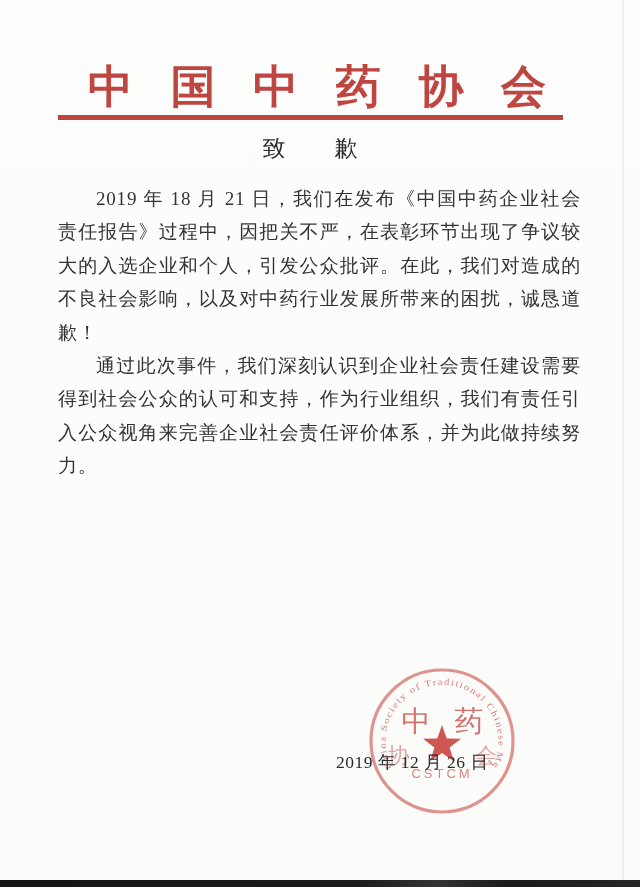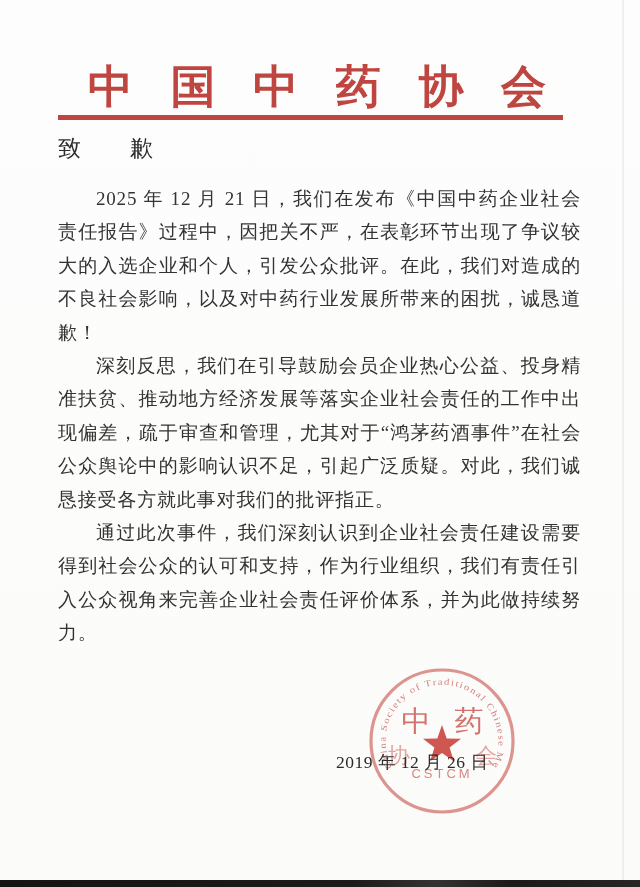--- a/index.html
+++ b/index.html
@@ -27,21 +27,21 @@
     font-size:45px;line-height:50px;font-weight:bold;
     color:#bf4540;
   }
   .rule{
     position:absolute;top:115px;left:58px;width:505px;height:4.5px;
     background:#bf4540;
   }
   
   .doc-title{
     position:absolute;top:133px;left:58px;width:505px;
-    text-align:left;font-size:23px;color:#2d2d2d;letter-spacing:1px;
+    text-align:center;font-size:23px;color:#2d2d2d;letter-spacing:1px;
   }
   
   .body-text{
     position:absolute;top:182px;left:58px;width:523px;
     font-size:19px;line-height:33.4px;color:#333;
     text-align:justify;
   }
   .body-text p{margin:0;text-indent:2em;letter-spacing:0.8px;}
   
   .sig-name{
@@ -69,22 +69,21 @@
       <span>药</span>
       <span>协</span>
       <span>会</span>
     </div>
 
   <div class="rule"></div>
 
   <div class="doc-title">致　　歉</div>
 
   <div class="body-text">
-      <p>2025 年 12 月 21 日，我们在发布《中国中药企业社会责任报告》过程中，因把关不严，在表彰环节出现了争议较大的入选企业和个人，引发公众批评。在此，我们对造成的不良社会影响，以及对中药行业发展所带来的困扰，诚恳道歉！</p>
-      <p>深刻反思，我们在引导鼓励会员企业热心公益、投身精准扶贫、推动地方经济发展等落实企业社会责任的工作中出现偏差，疏于审查和管理，尤其对于“鸿茅药酒事件”在社会公众舆论中的影响认识不足，引起广泛质疑。对此，我们诚恳接受各方就此事对我们的批评指正。</p>
+      <p>2019 年 18 月 21 日，我们在发布《中国中药企业社会责任报告》过程中，因把关不严，在表彰环节出现了争议较大的入选企业和个人，引发公众批评。在此，我们对造成的不良社会影响，以及对中药行业发展所带来的困扰，诚恳道歉！</p>
       <p>通过此次事件，我们深刻认识到企业社会责任建设需要得到社会公众的认可和支持，作为行业组织，我们有责任引入公众视角来完善企业社会责任评价体系，并为此做持续努力。</p>
     </div>
 
   <svg class="seal" viewBox="0 0 152 152" xmlns="http://www.w3.org/2000/svg">
     <circle cx="76" cy="76" r="71" fill="none" stroke="rgba(201,84,76,0.62)" stroke-width="3.2"></circle>
     <path id="ringPath" d="M 27 104 A 56.4 56.4 0 1 1 125 104" fill="none"></path>
     <text font-size="9" letter-spacing="1.2" fill="rgba(201,84,76,0.75)" font-family="Liberation Serif, DejaVu Serif, serif">
       <textPath href="#ringPath" startOffset="2" textLength="266" lengthAdjust="spacingAndGlyphs">China Society of Traditional Chinese Medicine</textPath>
     </text>
     <text x="50" y="66" text-anchor="middle" font-size="29" fill="rgba(195,60,53,0.72)">中</text>

